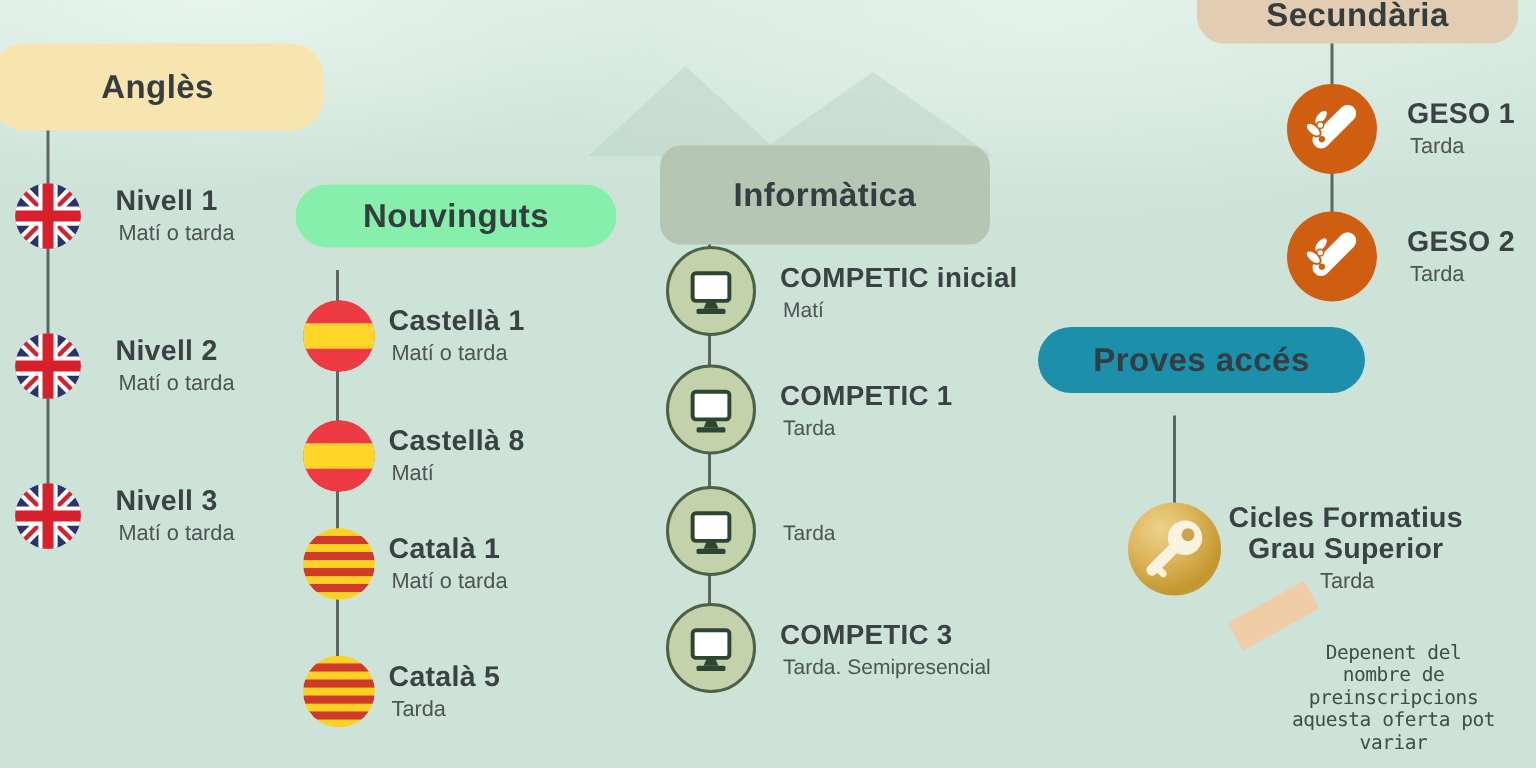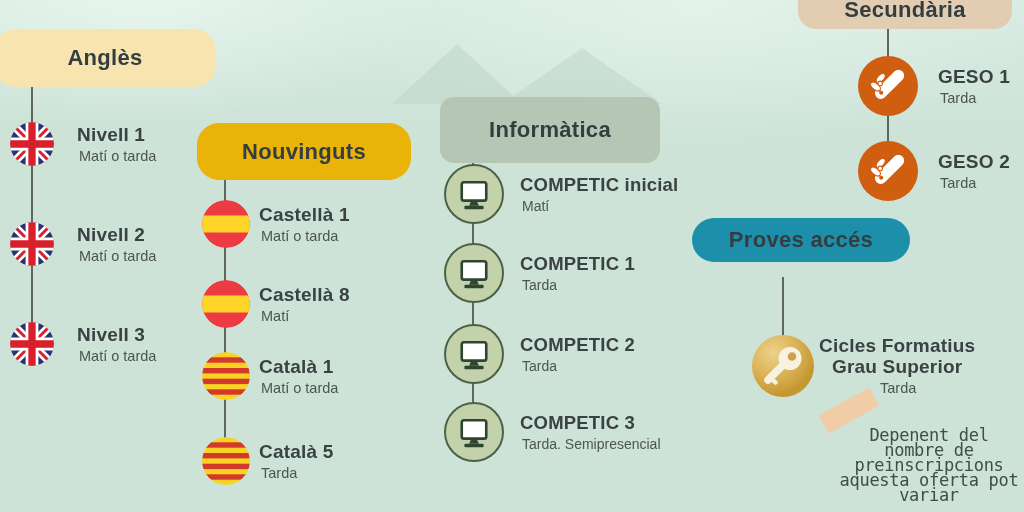--- a/index.html
+++ b/index.html
@@ -16,21 +16,21 @@
       radial-gradient(ellipse 520px 200px at 68% 2%, rgba(240,250,245,.45), rgba(240,250,245,0) 70%),
       linear-gradient(180deg, rgba(231,246,239,.45) 0%, rgba(231,246,239,0) 25%);
   }
   .bg-mountains{position:absolute;left:372px;top:38px;opacity:.4;pointer-events:none;}
   
   .hdr{
     position:absolute;display:flex;align-items:center;justify-content:center;
     font-weight:700;font-size:22px;color:#343d3f;letter-spacing:.3px;
   }
   .hdr-angles{left:-6px;top:29px;width:222px;height:58px;border-radius:22px;background:#f8e4af;}
-  .hdr-nouvinguts{left:197px;top:123px;width:214px;height:57px;border-radius:22px;background:#eab308;}
+  .hdr-nouvinguts{left:197px;top:123px;width:214px;height:42px;border-radius:22px;background:#86efac;}
   .hdr-informatica{left:440px;top:97px;width:220px;height:66px;border-radius:14px;background:#b6c6b4;}
   .hdr-secundaria{left:798px;top:-26px;width:214px;height:55px;border-radius:18px;background:#e2cdb2;align-items:flex-end;padding-bottom:6px;box-sizing:border-box;}
   .hdr-proves{left:692px;top:218px;width:218px;height:44px;border-radius:24px;background:#1c90ab;}
   
   .vline{position:absolute;width:2px;background:#5d6661;}
   
   .item{position:absolute;display:flex;align-items:center;}
   .badge{position:relative;flex:none;border-radius:50%;display:flex;align-items:center;justify-content:center;overflow:hidden;}
   .badge svg{display:block;}
   .b-flag44{width:44px;height:44px;}
@@ -46,21 +46,21 @@
   .title{font-weight:700;font-size:19px;line-height:21px;color:#3a4244;white-space:nowrap;letter-spacing:.2px;}
   .sub{font-size:14.5px;line-height:17px;color:#4c5553;margin-top:3px;padding-left:2px;white-space:nowrap;}
   .col-informatica .title{font-size:18.5px;}
   .col-informatica .sub{font-size:14px;}
   .title-multi{white-space:pre-line;}
   .m23{margin-left:23px;} .m9{margin-left:9px;} .m4{margin-left:16px;} .m20{margin-left:20px;} .m5{margin-left:5px;text-align:center;}
   
   .tape{position:absolute;left:820px;top:400px;width:58px;height:21px;background:#f2cba4;border-radius:2px;transform:rotate(-29deg);opacity:.95;}
   .note-text{
     position:absolute;left:833px;top:428px;width:192px;text-align:center;
-    font-family:"DejaVu Sans Mono",monospace;font-size:17px;line-height:15px;
+    font-family:"DejaVu Sans Mono",monospace;font-size:13px;line-height:15px;
     color:#414c4b;white-space:pre-line;letter-spacing:-.3px;
   }
 </style>
 </head>
 <body>
 
 <div class="canvas">
 
   <svg width="0" height="0" style="position:absolute" aria-hidden="true">
     <defs>
@@ -242,21 +242,20 @@
       <div class="sub">Tarda</div>
     </div>
   </div>
   <div class="item col-informatica" style="left:444px;top:324px">
     <span class="badge b-computer">
         <svg viewBox="0 0 48 48">
           <use href="#sym-computer"></use>
         </svg>
       </span>
     <div class="txt m4">
-      <div class="title">COMPETIC 2</div>
       <div class="sub">Tarda</div>
     </div>
   </div>
   <div class="item col-informatica" style="left:444px;top:402px">
     <span class="badge b-computer">
         <svg viewBox="0 0 48 48">
           <use href="#sym-computer"></use>
         </svg>
       </span>
     <div class="txt m4">

